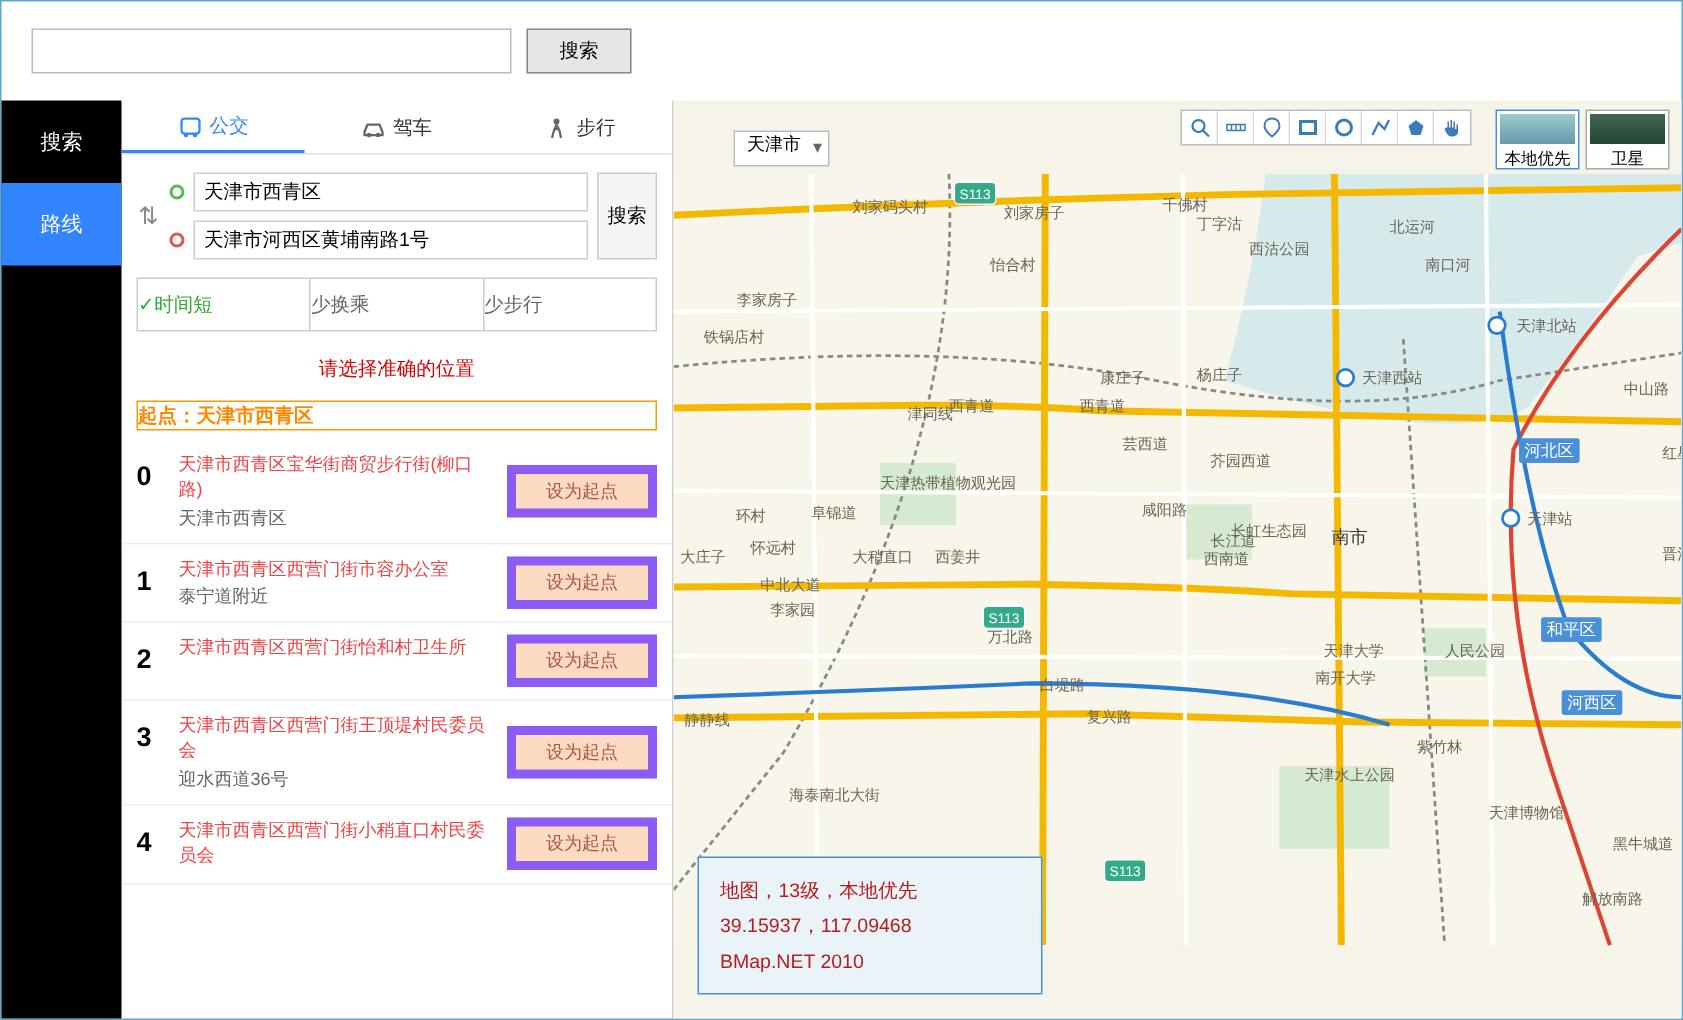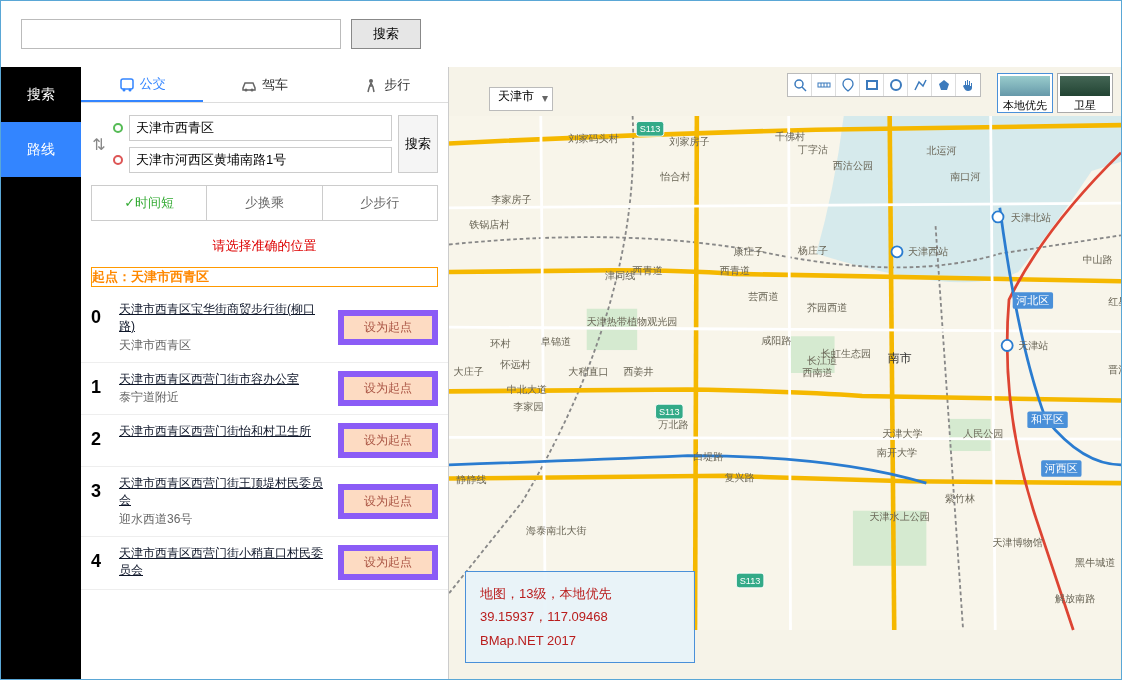--- a/index.html
+++ b/index.html
@@ -25,31 +25,31 @@
 .route-inputs { padding:12px 10px; display:flex; align-items:center; gap:6px;}
 .swap { width:16px; color:#888; font-size:16px; text-align:center;}
 .fields { flex:1; }
 .field-row { display:flex; align-items:center; margin-bottom:6px;}
 .dot { width:10px; height:10px; border:2px solid; border-radius:50%; margin-right:6px;}
 .dot.green{ border-color:#5b5; background:#fff;}
 .dot.red{ border-color:#d55; background:#fff;}
 .field-row input { flex:1; height:26px; border:1px solid #ccc; padding:0 6px; font-size:13px;}
 .go-btn { width:40px; height:58px; border:1px solid #ccc; background:#f5f5f5; font-size:13px;}
 .filters { display:flex; margin:0 10px 10px 10px; border:1px solid #ccc;}
-.filter { flex:1; text-align:center; padding:8px 0; font-size:13px; color:#666; border-right:1px solid #ccc;}
+.filter { flex:1; padding:8px 0; font-size:13px; color:#666; border-right:1px solid #ccc;}
 .filter:last-child{border-right:none;}
 .filter.active{ color:#3a3; }
 .filter.active::before{content:"\2713 "; color:#3a3;}
 .alert { text-align:center; color:#d00; font-size:13px; padding:6px 0;}
 .origin-box { margin:6px 10px; border:1px solid #f90; color:#f80; font-weight:bold; font-size:13px;}
 .results { flex:1; overflow-y:auto;}
 .result { display:flex; padding:8px 10px; border-bottom:1px solid #eee; align-items:flex-start; gap:10px;}
 .result .num { font-size:18px; font-weight:bold; width:18px; padding-top:6px;}
 .result .info { flex:1;}
-.result .name { color:#0f172a; font-size:12px; line-height:1.4;text-decoration:underline;}
+.result .name { color:#ef4444; font-size:12px; line-height:1.4;}
 .result .addr { color:#666; font-size:12px; margin-top:2px;}
 .set-btn { border:6px solid #8b5cf6; background:#fddbc2; color:#a54; padding:3px 20px; font-size:12px; align-self:center;}
 .map { flex:1; position:relative; background:#f6f3e8; overflow:hidden;}
 .map-bg { position:absolute; inset:0;}
 .toolbar { position:absolute; top:20px; left:16px; z-index:5;margin-left:24px;}
 .city-sel { height:24px; border:1px solid #bbb; background:#fff; padding:0 18px 0 8px; font-size:12px; position:relative;}
 .city-sel::after{content:"\25BE"; position:absolute; right:4px; top:3px; color:#666;}
 .map-tools { position:absolute; top:6px; right:140px; display:flex; background:#fff; border:1px solid #bbb; z-index:5;}
 .tool { width:24px; height:22px; display:flex; align-items:center; justify-content:center; border-right:1px solid #ddd; color:#3b7abd;}
 .tool:last-child{border-right:none;}
@@ -358,17 +358,17 @@
         </div>
         <div class="maptype-btn">
           <div class="thumb" style="background:linear-gradient(#465,#243)"></div>
           <span>卫星</span>
         </div>
       </div>
 
       <div class="info-box">
         <div>地图，13级，本地优先</div>
         <div>39.15937，117.09468</div>
-        <div>BMap.NET 2017</div>
+        <div>BMap.NET 2010</div>
       </div>
     </div>
   </div>
 </div>
 
 </body></html>

